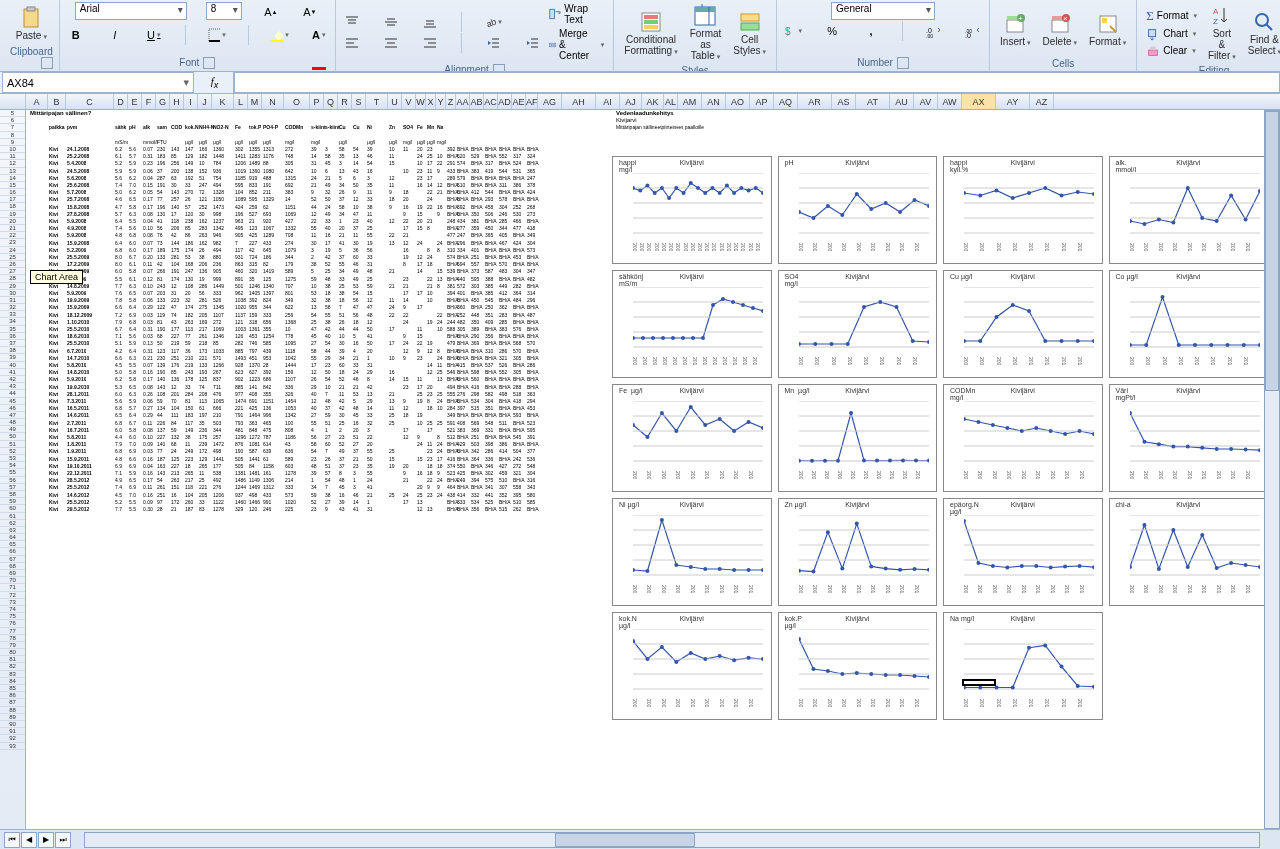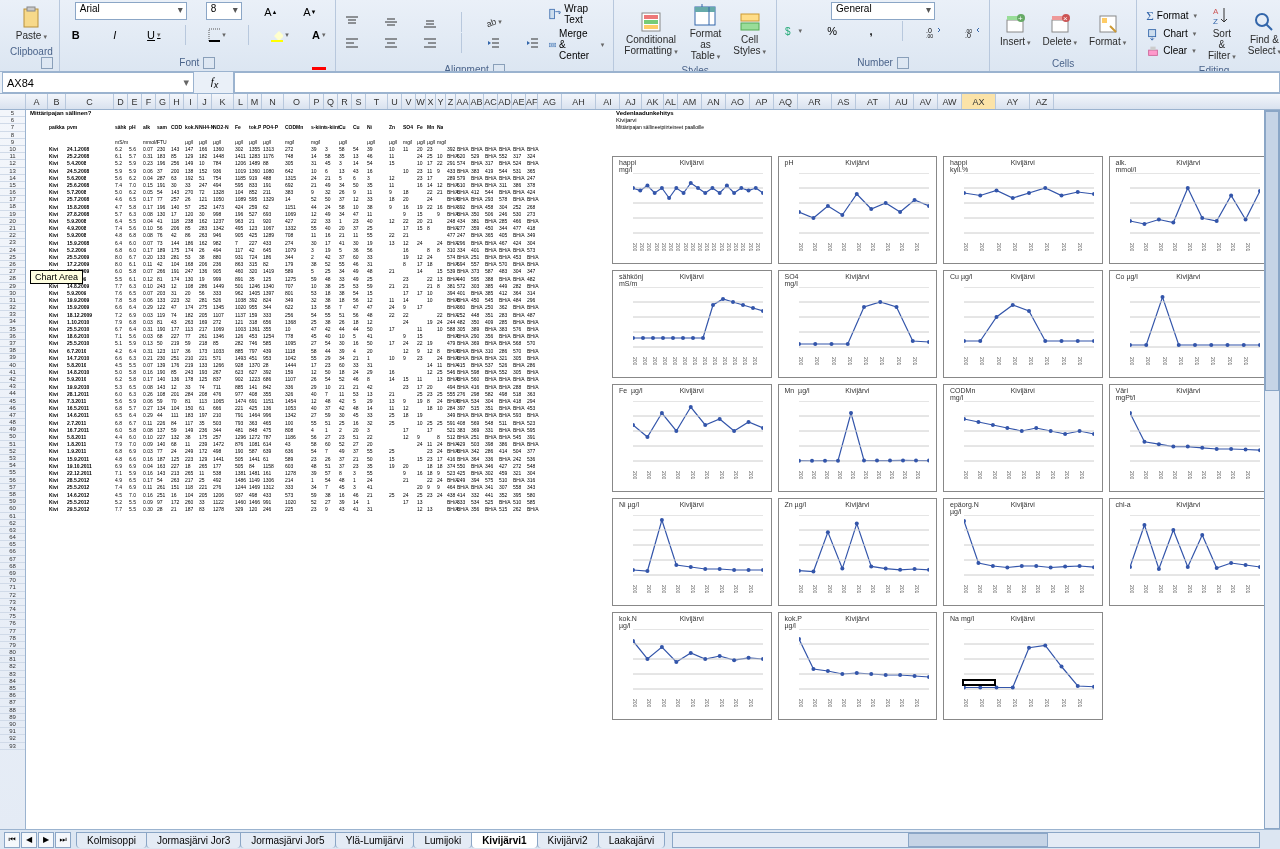--- a/index.html
+++ b/index.html
@@ -2699,26 +2699,16 @@
     <div class="thumb"></div>
   </div>
 
 <div class="tabstrip">
   <div class="tabnav">
     <div>⏮</div>
     <div>◀</div>
     <div>▶</div>
     <div>⏭</div>
   </div>
-  <div id="tabs" style="display:flex">
-      <div class="tab">Kolmisoppi</div>
-      <div class="tab">Jormasjärvi Jor3</div>
-      <div class="tab">Jormasjärvi Jor5</div>
-      <div class="tab">Ylä-Lumijärvi</div>
-      <div class="tab">Lumijoki</div>
-      <div class="tab active">Kivijärvi1</div>
-      <div class="tab">Kivijärvi2</div>
-      <div class="tab">Laakajärvi</div>
-    </div>
   <div class="hscroll">
       <div class="thumb"></div>
     </div>
 </div>
 
 </body></html>

